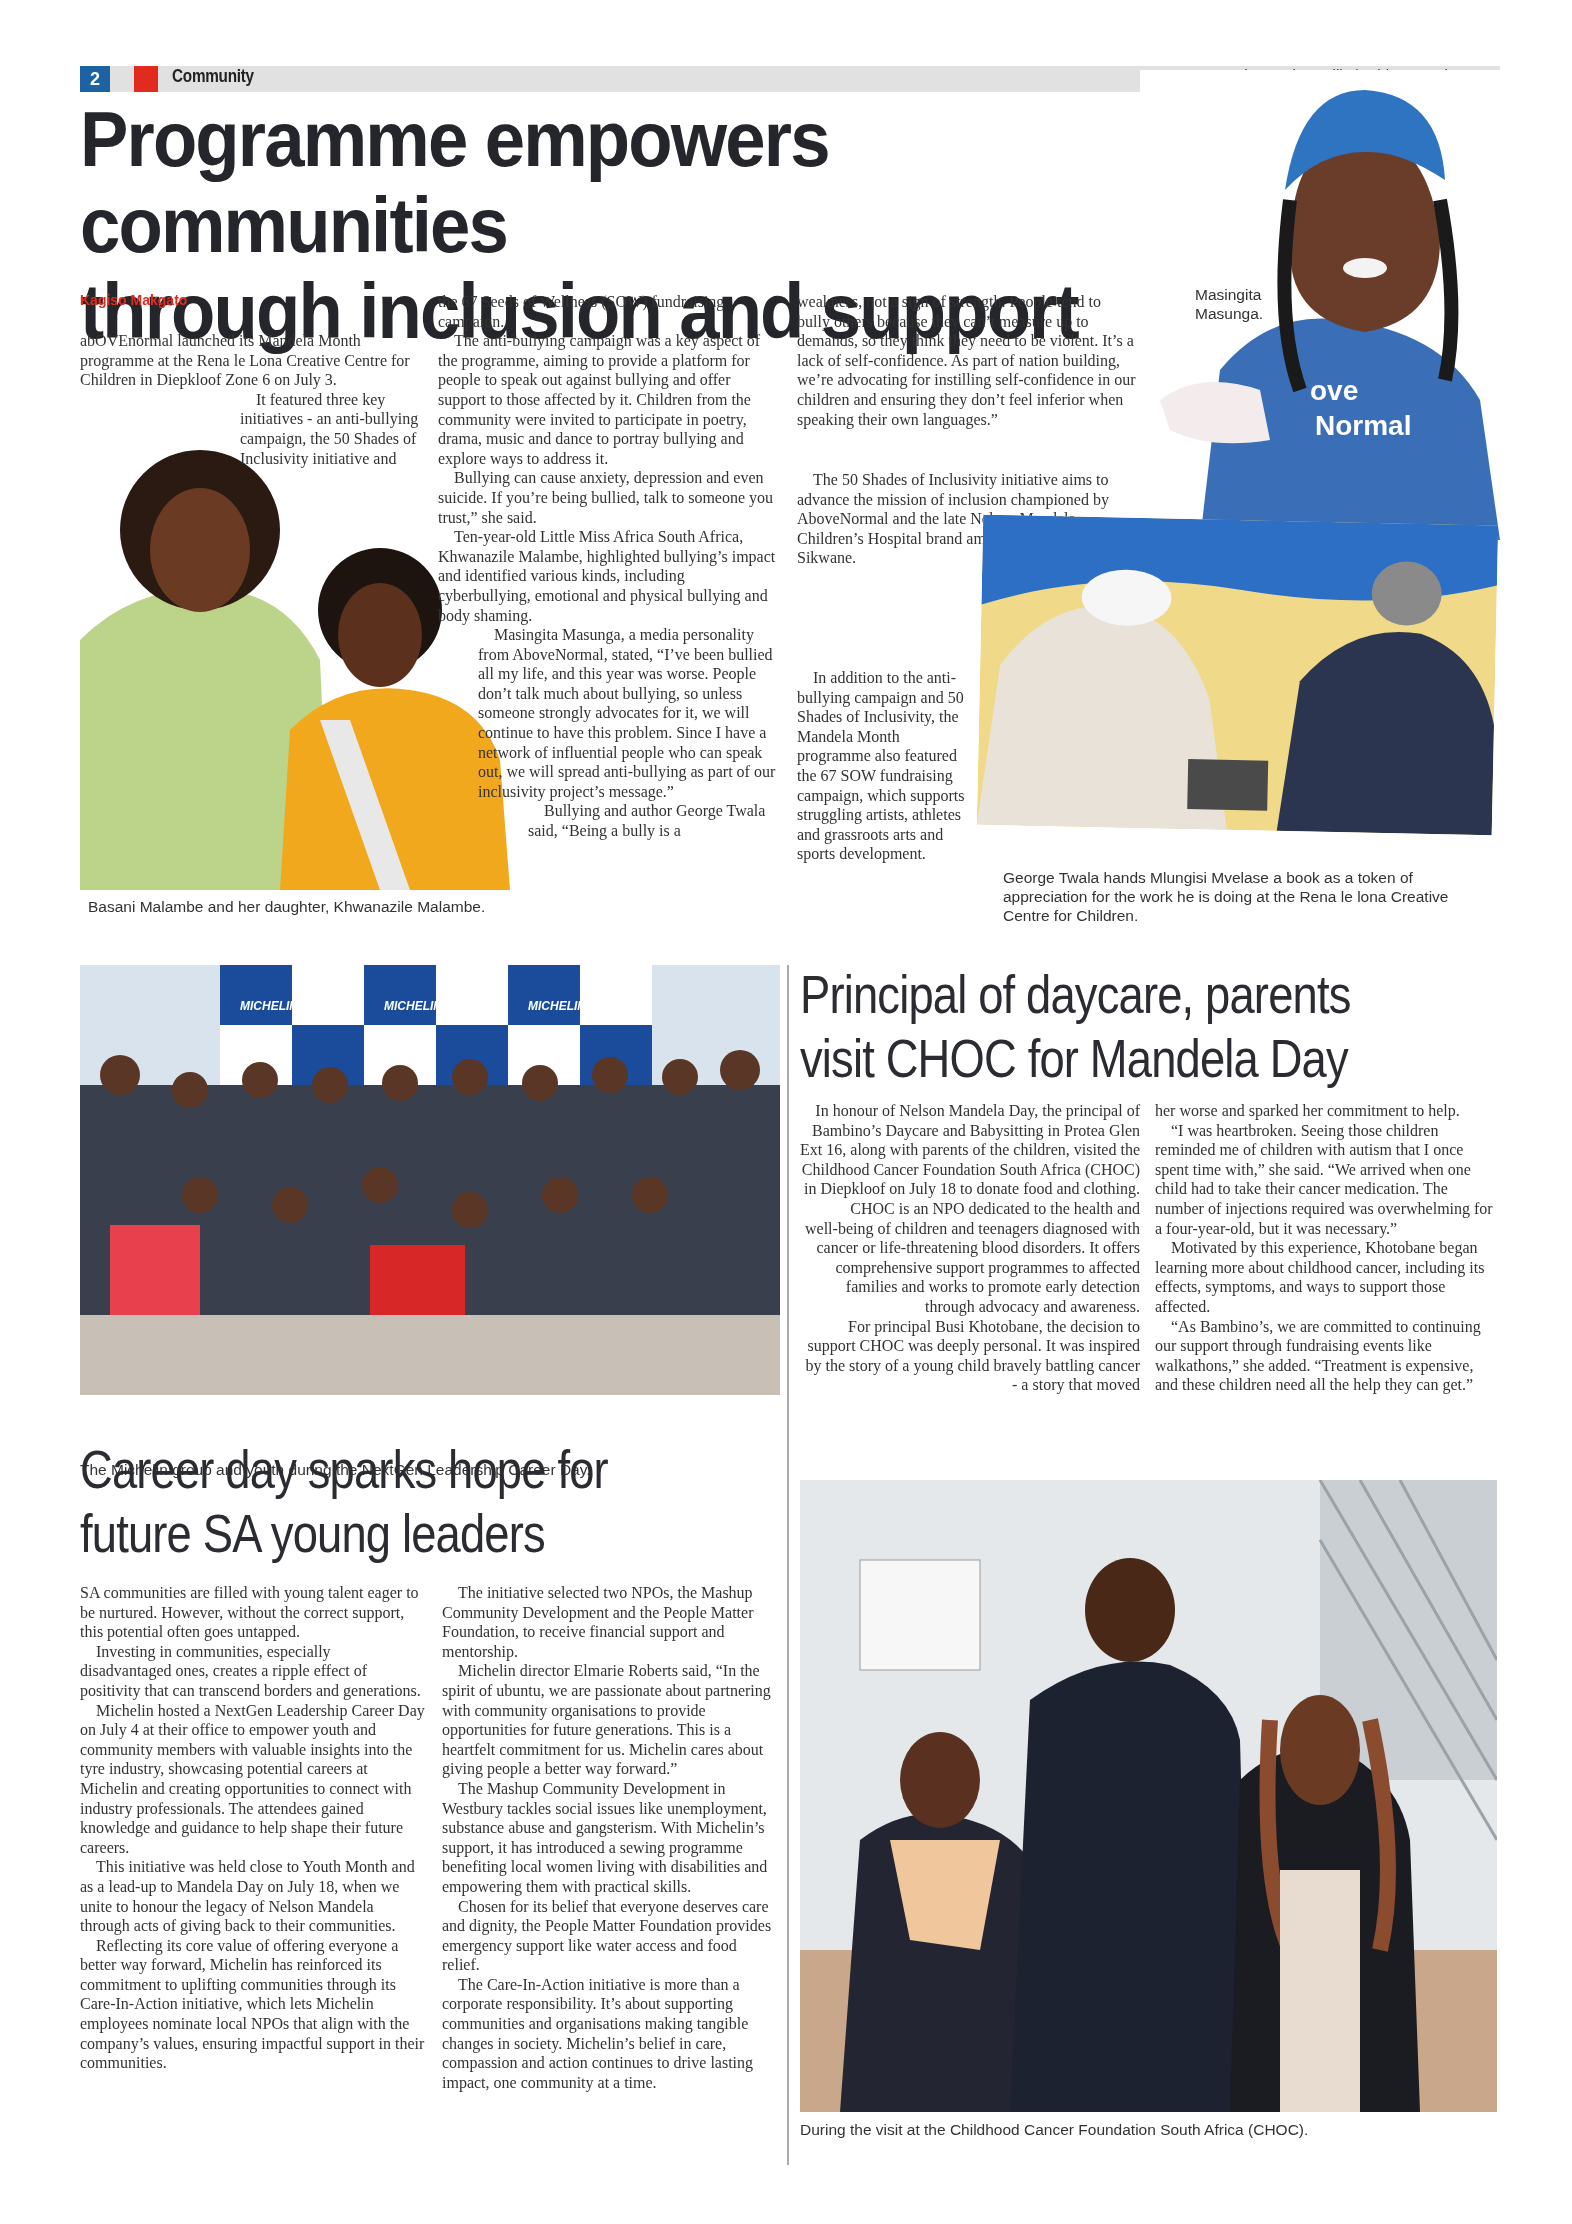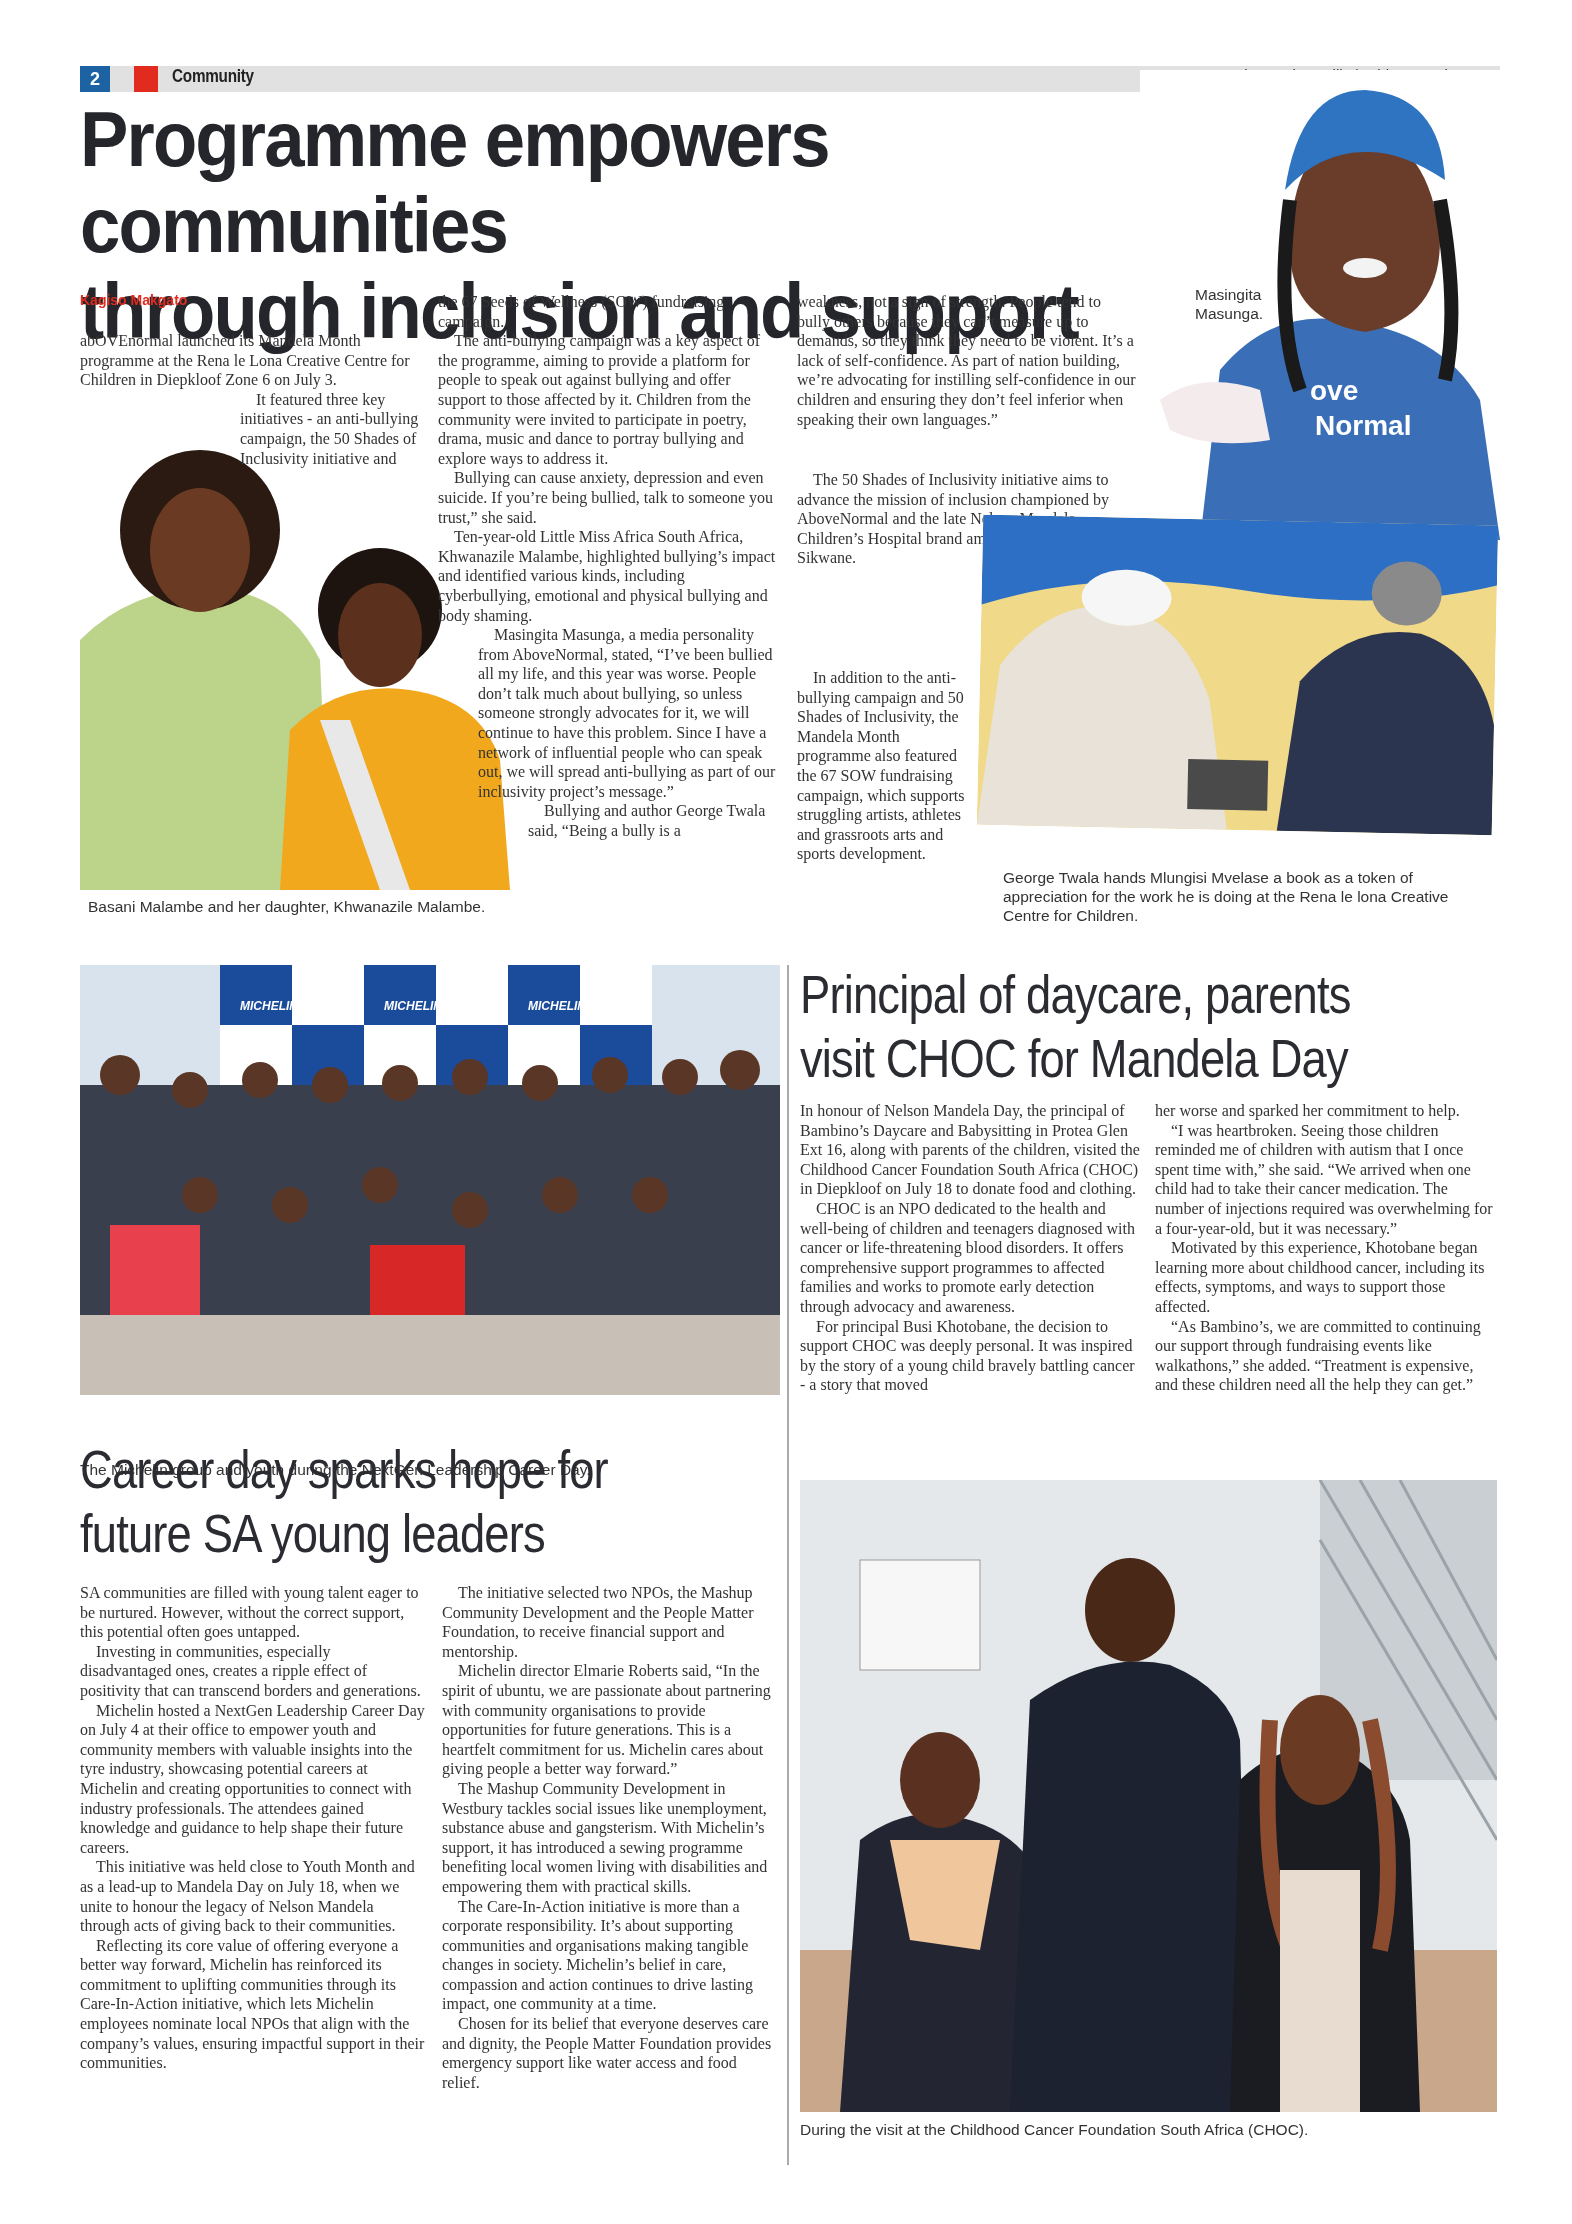--- a/index.html
+++ b/index.html
@@ -176,32 +176,32 @@
   <p>Investing in communities, especially disadvantaged ones, creates a ripple effect of positivity that can transcend borders and generations.</p>
   <p>Michelin hosted a NextGen Leadership Career Day on July 4 at their office to empower youth and community members with valuable insights into the tyre industry, showcasing potential careers at Michelin and creating opportunities to connect with industry professionals. The attendees gained knowledge and guidance to help shape their future careers.</p>
   <p>This initiative was held close to Youth Month and as a lead-up to Mandela Day on July 18, when we unite to honour the legacy of Nelson Mandela through acts of giving back to their communities.</p>
   <p>Reflecting its core value of offering everyone a better way forward, Michelin has reinforced its commitment to uplifting communities through its Care-In-Action initiative, which lets Michelin employees nominate local NPOs that align with the company’s values, ensuring impactful support in their communities.</p>
 </div>
 
 <div class="abs col" style="left:442px; top:1583px; width:335px;">
   <p>The initiative selected two NPOs, the Mashup Community Development and the People Matter Foundation, to receive financial support and mentorship.</p>
   <p>Michelin director Elmarie Roberts said, “In the spirit of ubuntu, we are passionate about partnering with community organisations to provide opportunities for future generations. This is a heartfelt commitment for us. Michelin cares about giving people a better way forward.”</p>
   <p>The Mashup Community Development in Westbury tackles social issues like unemployment, substance abuse and gangsterism. With Michelin’s support, it has introduced a sewing programme benefiting local women living with disabilities and empowering them with practical skills.</p>
+  <p>Chosen for its belief that everyone deserves care and dignity, the People Matter Foundation provides emergency support like water access and food relief.</p>
   <p>The Care-In-Action initiative is more than a corporate responsibility. It’s about supporting communities and organisations making tangible changes in society. Michelin’s belief in care, compassion and action continues to drive lasting impact, one community at a time.</p>
-  <p>Chosen for its belief that everyone deserves care and dignity, the People Matter Foundation provides emergency support like water access and food relief.</p>
 </div>
 
 <div class="abs vrule"></div>
 
 <h2 class="abs sub" style="left:800px; top:962px;">
   <span>Principal of daycare, parents</span><br>
   <span>visit CHOC for Mandela Day</span>
 </h2>
 
-<div class="abs col" style="left:800px; top:1101px; width:340px;">
+<div class="abs col" style="left:800px; top:1101px; width:340px;text-align:right;">
   <p class="noindent">In honour of Nelson Mandela Day, the principal of Bambino’s Daycare and Babysitting in Protea Glen Ext 16, along with parents of the children, visited the Childhood Cancer Foundation South Africa (CHOC) in Diepkloof on July 18 to donate food and clothing.</p>
   <p>CHOC is an NPO dedicated to the health and well-being of children and teenagers diagnosed with cancer or life-threatening blood disorders. It offers comprehensive support programmes to affected families and works to promote early detection through advocacy and awareness.</p>
   <p>For principal Busi Khotobane, the decision to support CHOC was deeply personal. It was inspired by the story of a young child bravely battling cancer - a story that moved</p>
 </div>
 
 <div class="abs col" style="left:1155px; top:1101px; width:340px;">
   <p class="noindent">her worse and sparked her commitment to help.</p>
   <p>“I was heartbroken. Seeing those children reminded me of children with autism that I once spent time with,” she said. “We arrived when one child had to take their cancer medication. The number of injections required was overwhelming for a four-year-old, but it was necessary.”</p>
   <p>Motivated by this experience, Khotobane began learning more about childhood cancer, including its effects, symptoms, and ways to support those affected.</p>
   <p>“As Bambino’s, we are committed to continuing our support through fundraising events like walkathons,” she added. “Treatment is expensive, and these children need all the help they can get.”</p>

